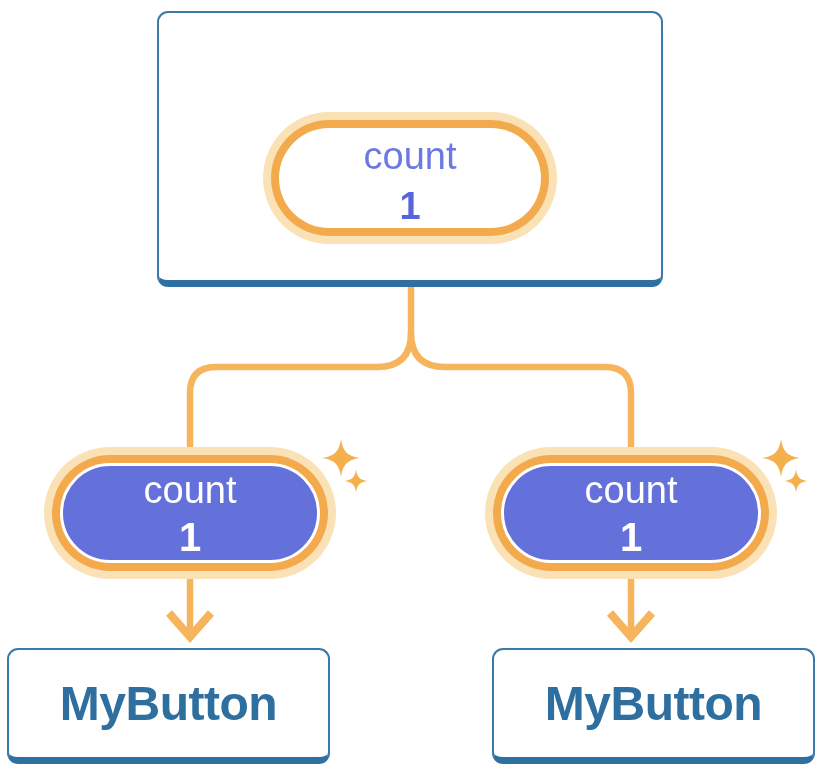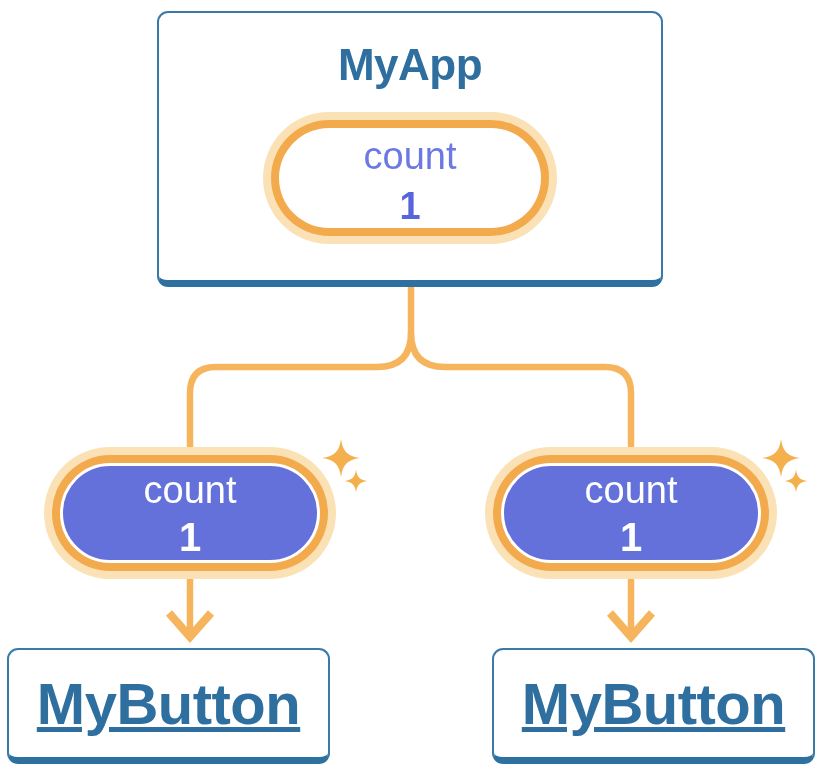--- a/index.html
+++ b/index.html
@@ -39,21 +39,21 @@
   .card-root{left:157px;top:11px;width:506px;height:276px;}
   .card-leaf{display:flex;align-items:center;justify-content:center;}
   .card-leaf.left{left:7px;top:648px;width:323px;height:116px;}
   .card-leaf.right{left:492px;top:648px;width:323px;height:116px;}
   .card-title{
     color:var(--title_blue);
     font-size:44px;font-weight:700;letter-spacing:-0.5px;
     text-align:center;
   }
   .root-title{position:absolute;left:157px;top:40px;width:506px;z-index:3;}
-  .leaf-title{font-size:58px;text-decoration:underline;}
+  .leaf-title{font-size:48px;}
 
   
   .pill{
     position:absolute;z-index:3;
     box-sizing:border-box;
     background:var(--orange_glow);
     border-radius:999px;
     padding:8px;
   }
   .pill-top{left:263px;top:112px;width:294px;height:132px;}
@@ -102,21 +102,20 @@
       <path transform="translate(561,118) scale(19)" d="M 0 -1 C 0.09 -0.34 0.34 -0.09 1 0 C 0.34 0.09 0.09 0.34 0 1 C -0.09 0.34 -0.34 0.09 -1 0 C -0.34 -0.09 -0.09 -0.34 0 -1 Z"></path>
       <path transform="translate(578,146) scale(11.5)" d="M 0 -1 C 0.09 -0.34 0.34 -0.09 1 0 C 0.34 0.09 0.09 0.34 0 1 C -0.09 0.34 -0.34 0.09 -1 0 C -0.34 -0.09 -0.09 -0.34 0 -1 Z"></path>
       <path transform="translate(341,458) scale(19)" d="M 0 -1 C 0.09 -0.34 0.34 -0.09 1 0 C 0.34 0.09 0.09 0.34 0 1 C -0.09 0.34 -0.34 0.09 -1 0 C -0.34 -0.09 -0.09 -0.34 0 -1 Z"></path>
       <path transform="translate(356,481) scale(11.5)" d="M 0 -1 C 0.09 -0.34 0.34 -0.09 1 0 C 0.34 0.09 0.09 0.34 0 1 C -0.09 0.34 -0.34 0.09 -1 0 C -0.34 -0.09 -0.09 -0.34 0 -1 Z"></path>
       <path transform="translate(781,458) scale(19)" d="M 0 -1 C 0.09 -0.34 0.34 -0.09 1 0 C 0.34 0.09 0.09 0.34 0 1 C -0.09 0.34 -0.34 0.09 -1 0 C -0.34 -0.09 -0.09 -0.34 0 -1 Z"></path>
       <path transform="translate(796,481) scale(11.5)" d="M 0 -1 C 0.09 -0.34 0.34 -0.09 1 0 C 0.34 0.09 0.09 0.34 0 1 C -0.09 0.34 -0.34 0.09 -1 0 C -0.34 -0.09 -0.09 -0.34 0 -1 Z"></path>
     </g>
   </svg>
 
   <div class="card card-root"></div>
-  <div class="card-title root-title">MyApp</div>
 
   <div class="pill pill-top">
     <div class="pill-ring">
       <div class="pill-body light">
         <div class="pill-cell cell-label">count</div>
         <div class="pill-divider"></div>
         <div class="pill-cell cell-value">1</div>
       </div>
     </div>
   </div>

